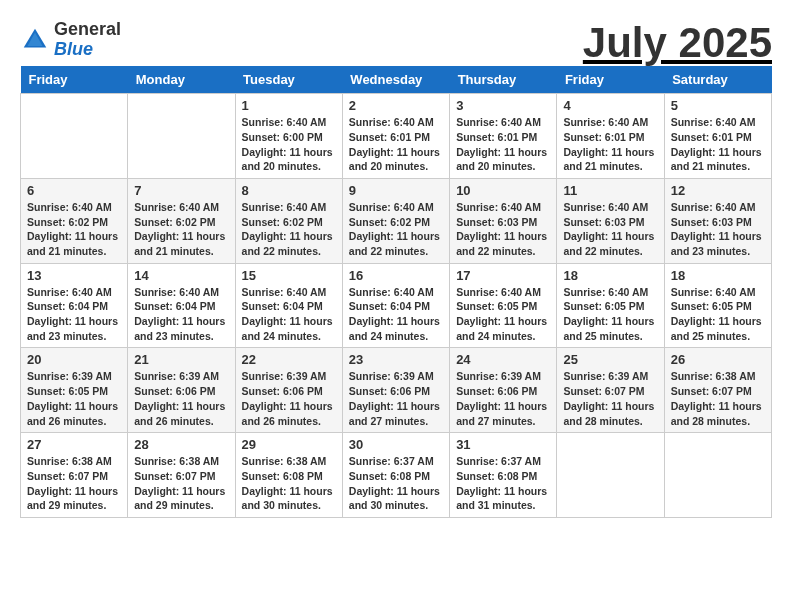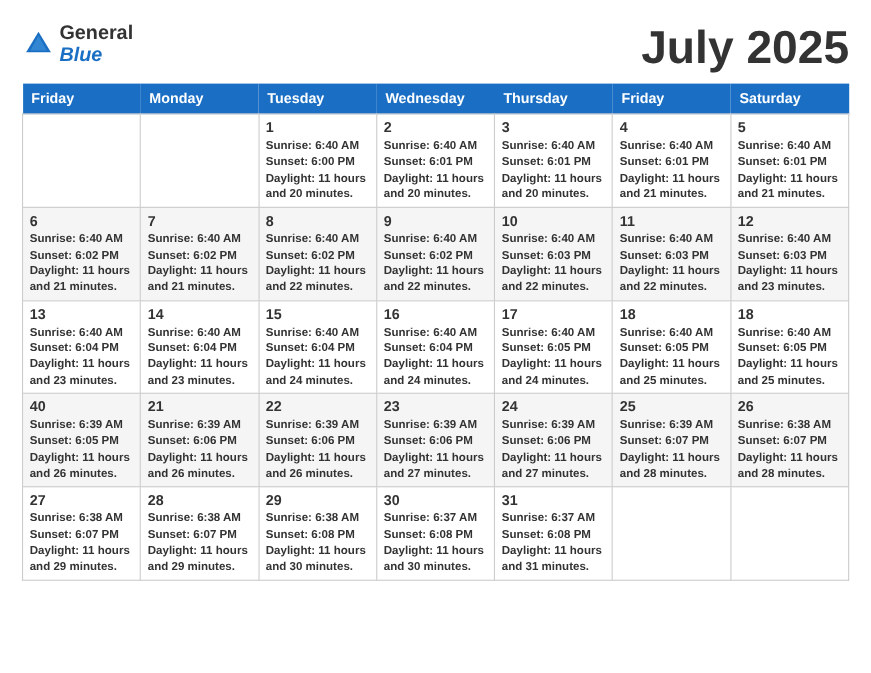--- a/index.html
+++ b/index.html
@@ -7,21 +7,20 @@
       font-family: Arial, sans-serif;
       background: #fff;
       width: 792px;
       min-height: 612px;
       padding: 20px;
     }
     .header {
       display: flex;
       justify-content: space-between;
       align-items: flex-start;
-      margin-bottom: 10px;
     }
     .logo {
       display: flex;
       align-items: center;
       gap: 4px;
     }
     .logo-text {
       display: flex;
       flex-direction: column;
       line-height: 1.1;
@@ -36,20 +35,21 @@
       font-weight: bold;
       color: #1a6fc4;
       font-style: italic;
     }
     .logo-icon {
       width: 30px;
       height: 30px;
     }
     .title-block {
       text-align: right;
+      text-decoration: underline;
     }
     .month-title {
       font-size: 42px;
       font-weight: bold;
       color: #333;
       line-height: 1.1;
     }
     .location {
       font-size: 16px;
       color: #555;
@@ -263,21 +263,21 @@
         <td>
           <span class="day-number">18</span>
           <div class="day-info" style="white-space: pre-line;">Sunrise: 6:40 AM
 Sunset: 6:05 PM
 Daylight: 11 hours
 and 25 minutes.</div>
         </td>
       </tr>
       <tr>
         <td>
-          <span class="day-number">40</span>
+          <span class="day-number">20</span>
           <div class="day-info" style="white-space: pre-line;">Sunrise: 6:39 AM
 Sunset: 6:05 PM
 Daylight: 11 hours
 and 26 minutes.</div>
         </td>
         <td>
           <span class="day-number">21</span>
           <div class="day-info" style="white-space: pre-line;">Sunrise: 6:39 AM
 Sunset: 6:06 PM
 Daylight: 11 hours

